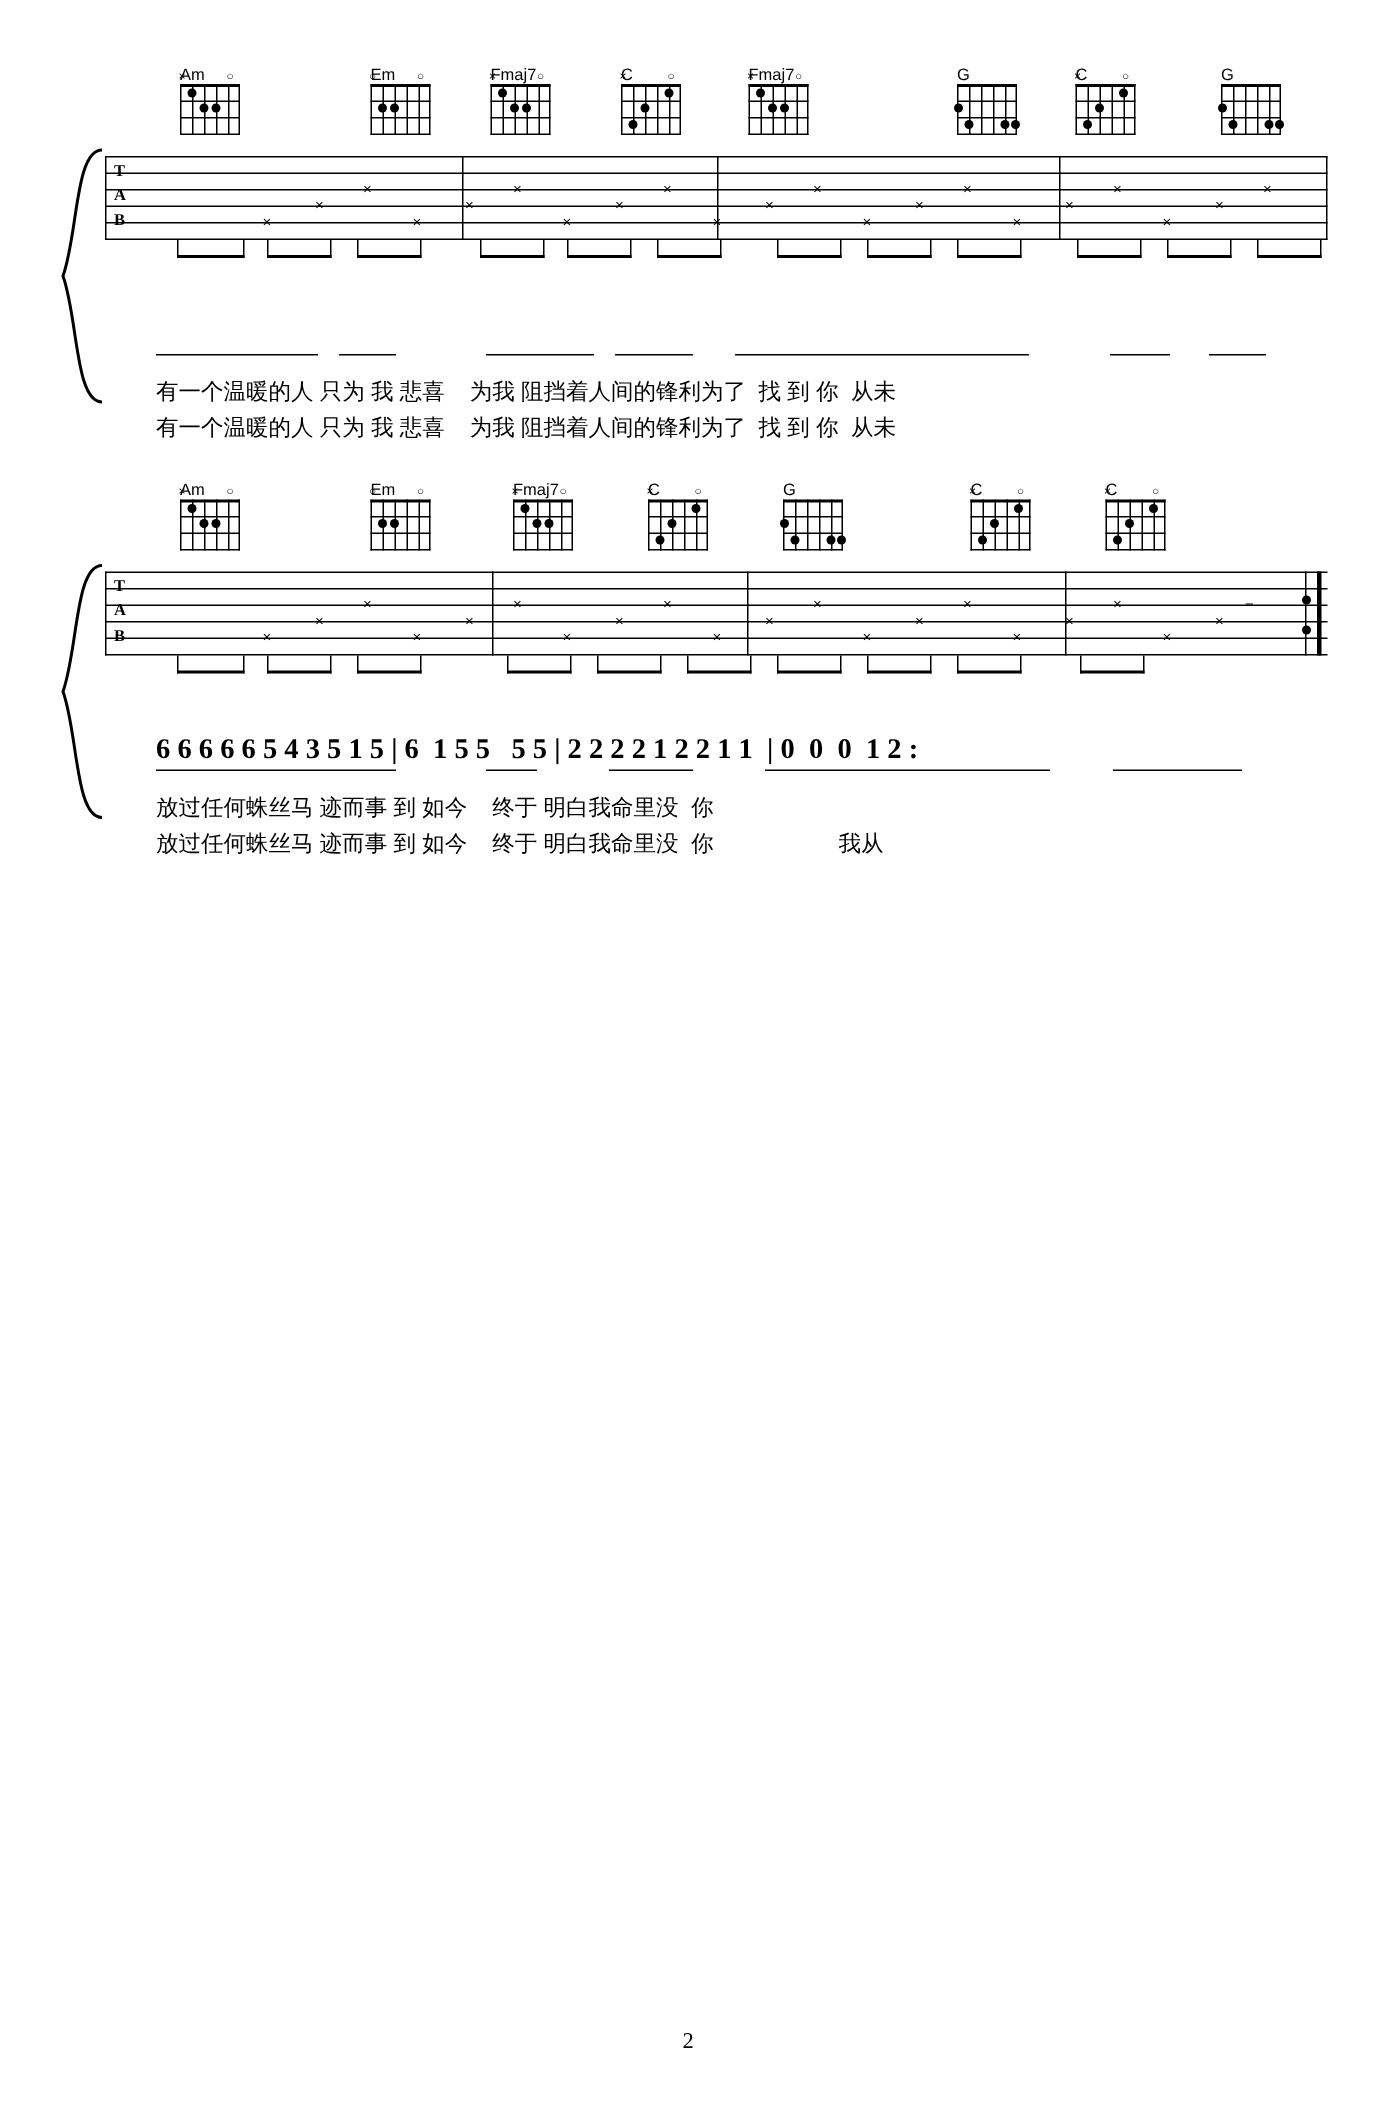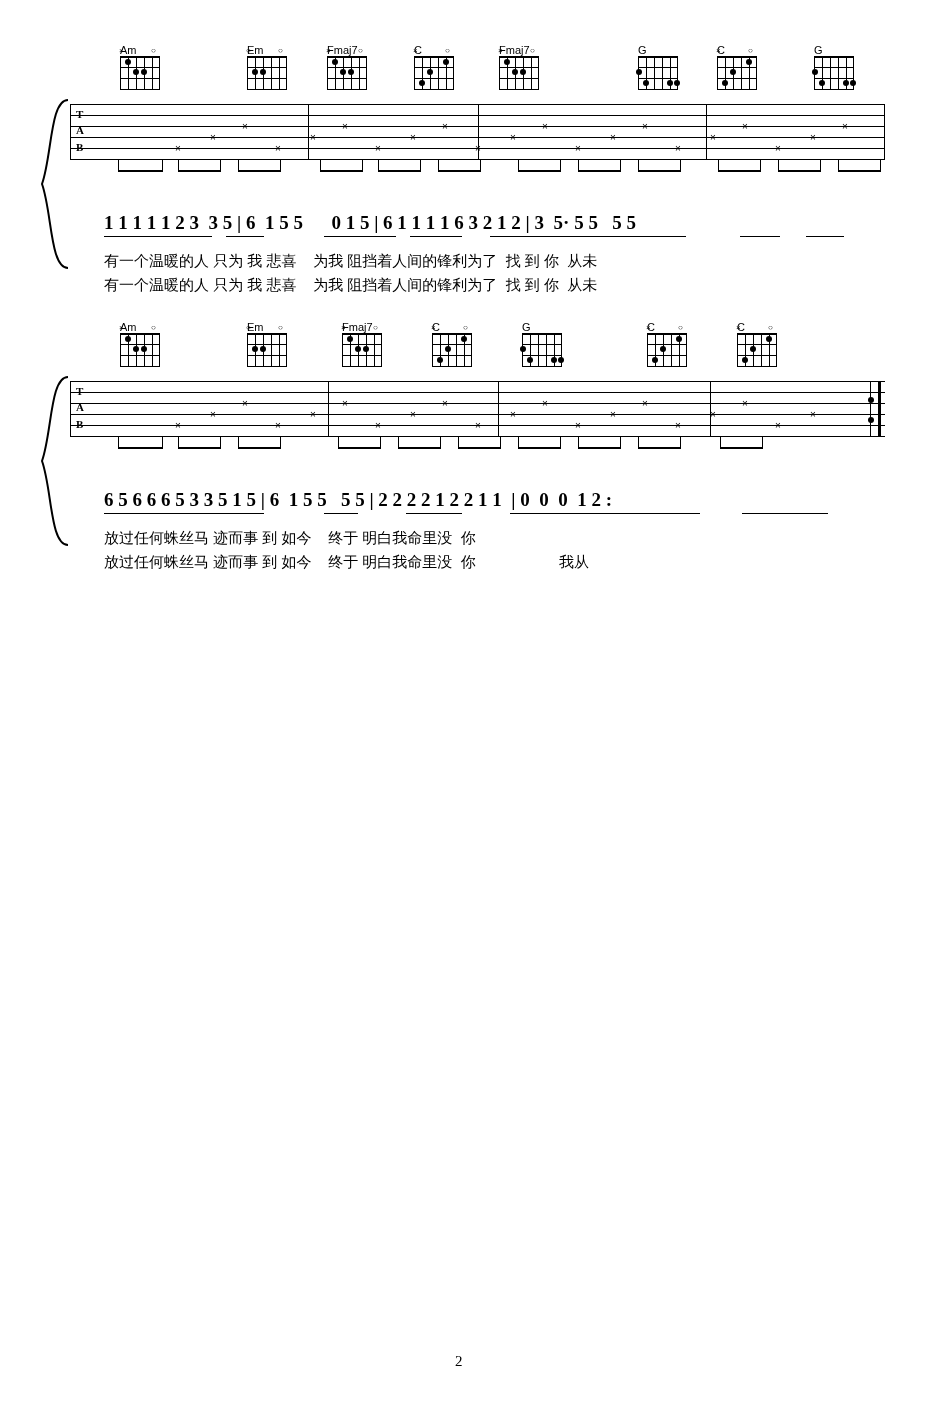--- a/index.html
+++ b/index.html
@@ -288,21 +288,20 @@
       <div class="beam" style="left:708px;top:66px;width:43px;"></div>
       <div class="stem" style="left:768px;top:56px;height:12px;"></div>
       <div class="stem" style="left:810px;top:56px;height:12px;"></div>
       <div class="beam" style="left:768px;top:66px;width:43px;"></div>
     </div>
 
     <svg width="40" height="180" style="position:absolute;left:38px;top:96px;">
       <path d="M30 4 C12 4, 14 60, 4 88 C14 116, 12 172, 30 172" stroke="#000" fill="none" stroke-width="2"></path>
     </svg>
 
-    <div class="numrow" style="left:104px;top:212px;">1 1 1 1 1 2 3  3 5 | 6  1 5 5      0 1 5 | 6 1 1 1 1 6 3 2 1 2 | 3  5· 5 5   5 5</div>
     <div class="lyricrow" style="left:104px;top:252px;">有一个温暖的人 只为 我 悲喜    为我 阻挡着人间的锋利为了  找 到 你  从未</div>
     <div class="lyricrow" style="left:104px;top:276px;">有一个温暖的人 只为 我 悲喜    为我 阻挡着人间的锋利为了  找 到 你  从未</div>
 
     <div class="underline" style="left:104px;top:236px;width:108px;"></div>
     <div class="underline" style="left:226px;top:236px;width:38px;"></div>
     <div class="underline" style="left:324px;top:236px;width:72px;"></div>
     <div class="underline" style="left:410px;top:236px;width:52px;"></div>
     <div class="underline" style="left:490px;top:236px;width:196px;"></div>
     <div class="underline" style="left:740px;top:236px;width:40px;"></div>
     <div class="underline" style="left:806px;top:236px;width:38px;"></div>
@@ -525,21 +524,21 @@
       <div class="beam" style="left:568px;top:66px;width:43px;"></div>
       <div class="stem" style="left:650px;top:56px;height:12px;"></div>
       <div class="stem" style="left:692px;top:56px;height:12px;"></div>
       <div class="beam" style="left:650px;top:66px;width:43px;"></div>
     </div>
 
     <svg width="40" height="180" style="position:absolute;left:38px;top:96px;">
       <path d="M30 4 C12 4, 14 60, 4 88 C14 116, 12 172, 30 172" stroke="#000" fill="none" stroke-width="2"></path>
     </svg>
 
-    <div class="numrow" style="left:104px;top:212px;">6 5 6 6 6 5 3 3 5 1 5 | 6  1 5 5   5 5 | 2 2 2 2 1 2 2 1 1  | 0  0  0  1 2 :</div>
+    <div class="numrow" style="left:104px;top:212px;">6 6 6 6 6 5 4 3 5 1 5 | 6  1 5 5   5 5 | 2 2 2 2 1 2 2 1 1  | 0  0  0  1 2 :</div>
     <div class="lyricrow" style="left:104px;top:252px;">放过任何蛛丝马 迹而事 到 如今    终于 明白我命里没  你</div>
     <div class="lyricrow" style="left:104px;top:276px;">放过任何蛛丝马 迹而事 到 如今    终于 明白我命里没  你                    我从</div>
 
     <div class="underline" style="left:104px;top:236px;width:160px;"></div>
     <div class="underline" style="left:324px;top:236px;width:34px;"></div>
     <div class="underline" style="left:406px;top:236px;width:56px;"></div>
     <div class="underline" style="left:510px;top:236px;width:190px;"></div>
     <div class="underline" style="left:742px;top:236px;width:86px;"></div>
   </div>
 

